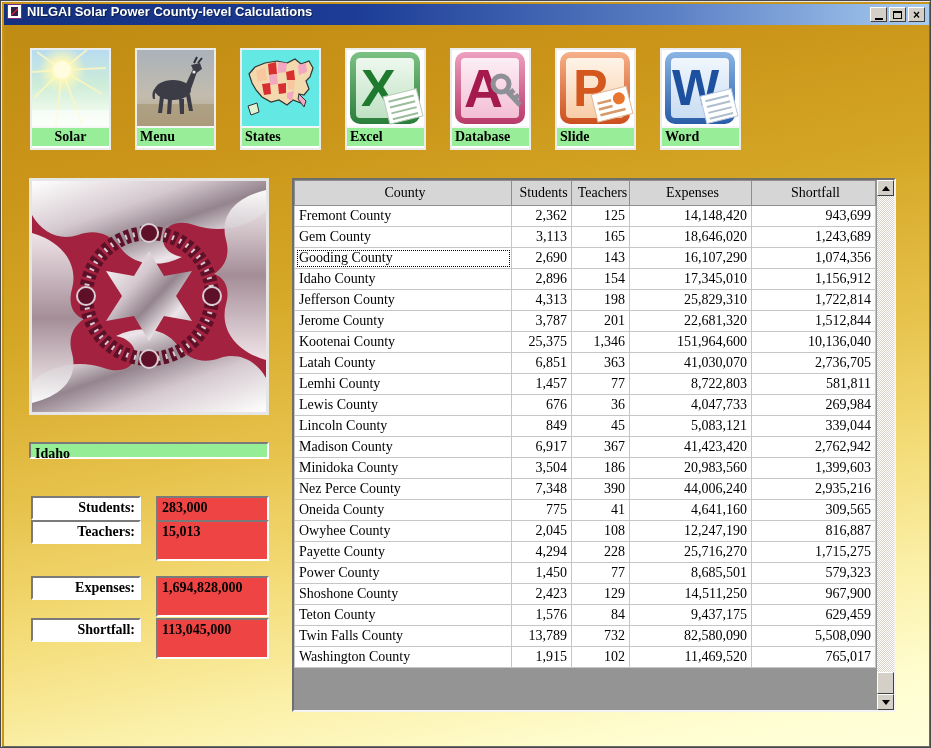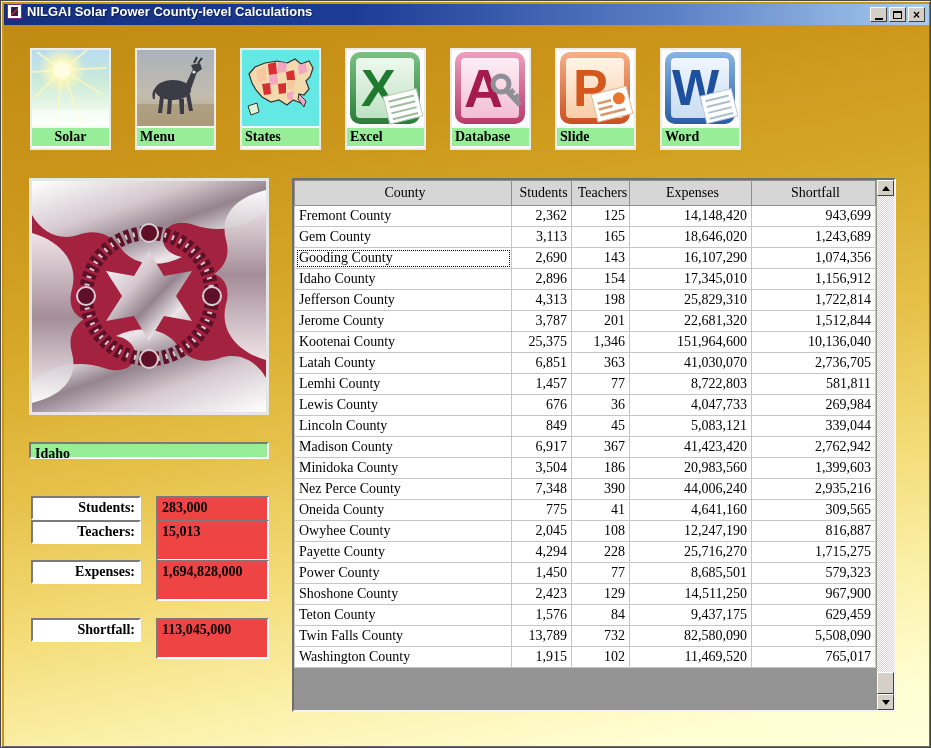--- a/index.html
+++ b/index.html
@@ -77,21 +77,21 @@
   .field-label {
     position:absolute; left:30px; width:110px; height:24px; background:#fff;
     border:2px solid; border-color:#7a7a7a #ffffff #ffffff #7a7a7a;
     font-weight:bold; font-size:14px; line-height:20px; text-align:right; padding-right:4px; color:#000;
   }
   .field-value {
     position:absolute; left:155px; width:113px; height:41px; background:#ef4444;
     border:2px solid; border-color:#7a7a7a #ffffff #ffffff #7a7a7a;
     font-weight:bold; font-size:14px; line-height:20px; padding-left:4px; color:#000;
   }
-  .row-0 { top:479px;margin-top:16px; } .row-1 { top:519px; } .row-2 { top:559px; } .row-3 { top:617px; }
+  .row-0 { top:479px;margin-top:16px; } .row-1 { top:519px; } .row-2 { top:575px; } .row-3 { top:617px; }
 
   
   .table-wrap {
     position:absolute; left:291px; top:177px; width:604px; height:534px;
     background:#949494;
     border:2px solid; border-color:#6e6e6e #f4f4f4 #f4f4f4 #6e6e6e;
   }
   table { border-collapse:collapse; table-layout:fixed; width:581px; background:#fff; }
   col.c1{width:217px} col.c2{width:60px} col.c3{width:58px} col.c4{width:122px} col.c5{width:124px}
   th {

